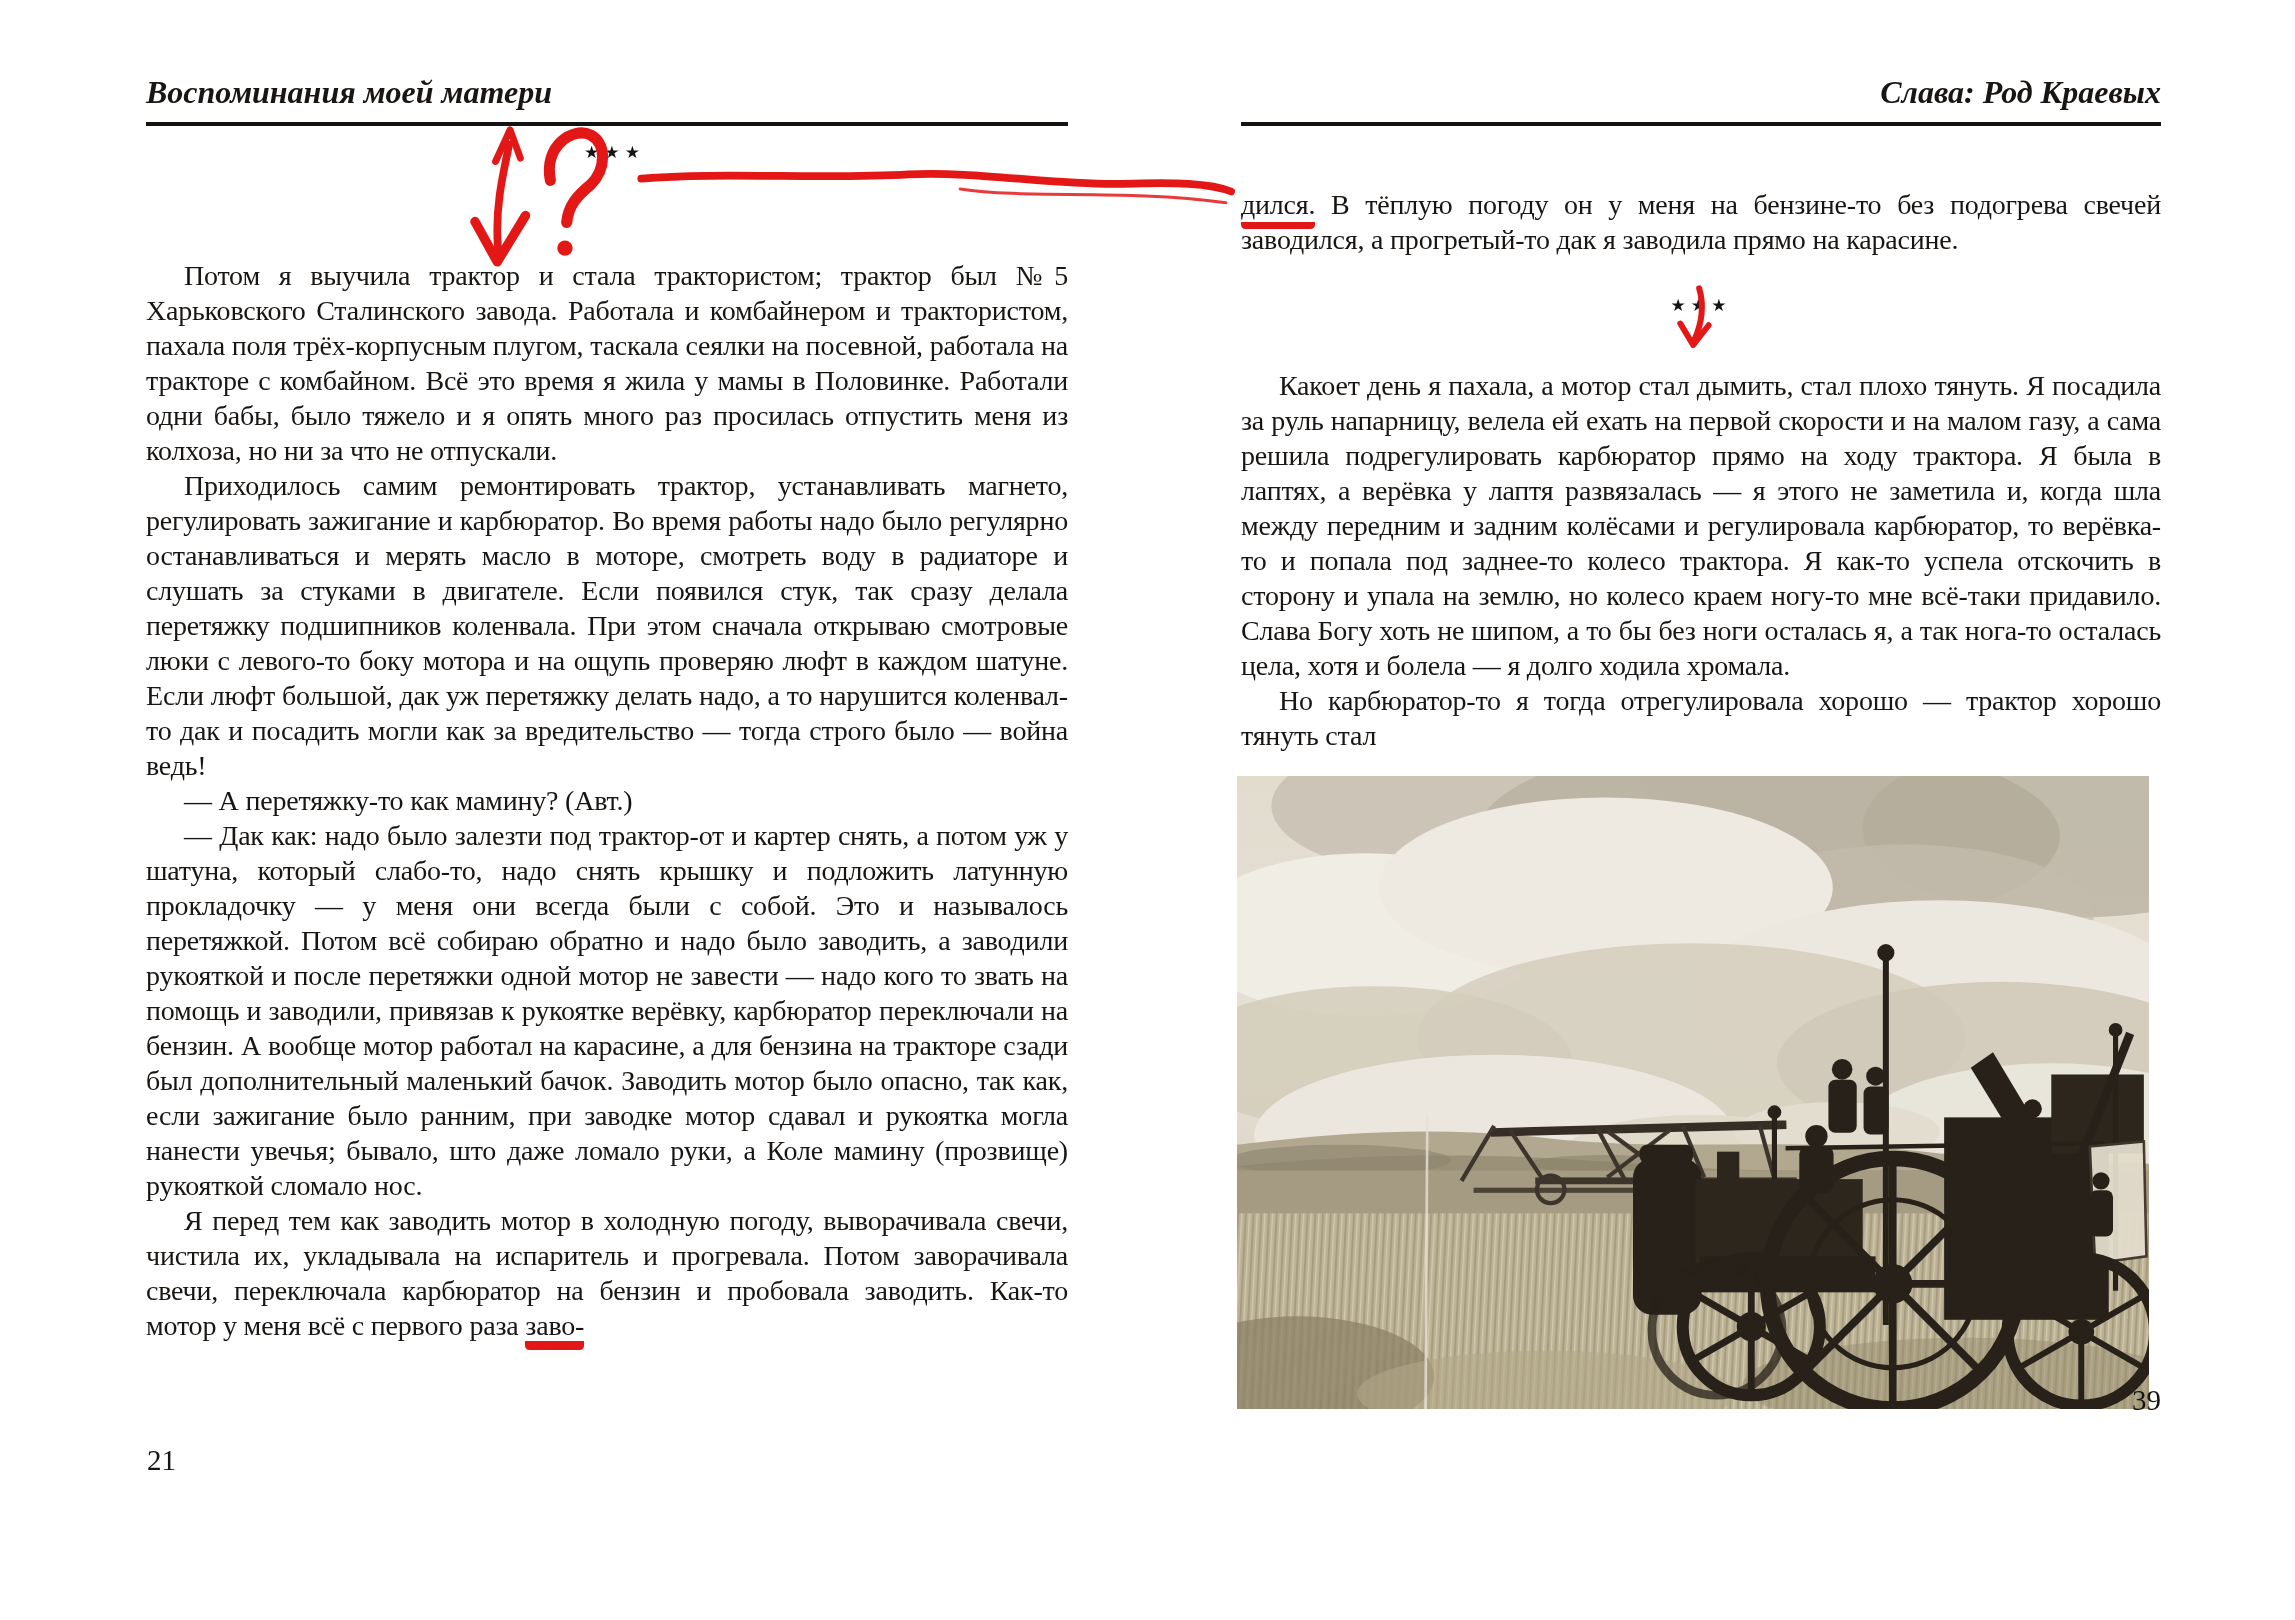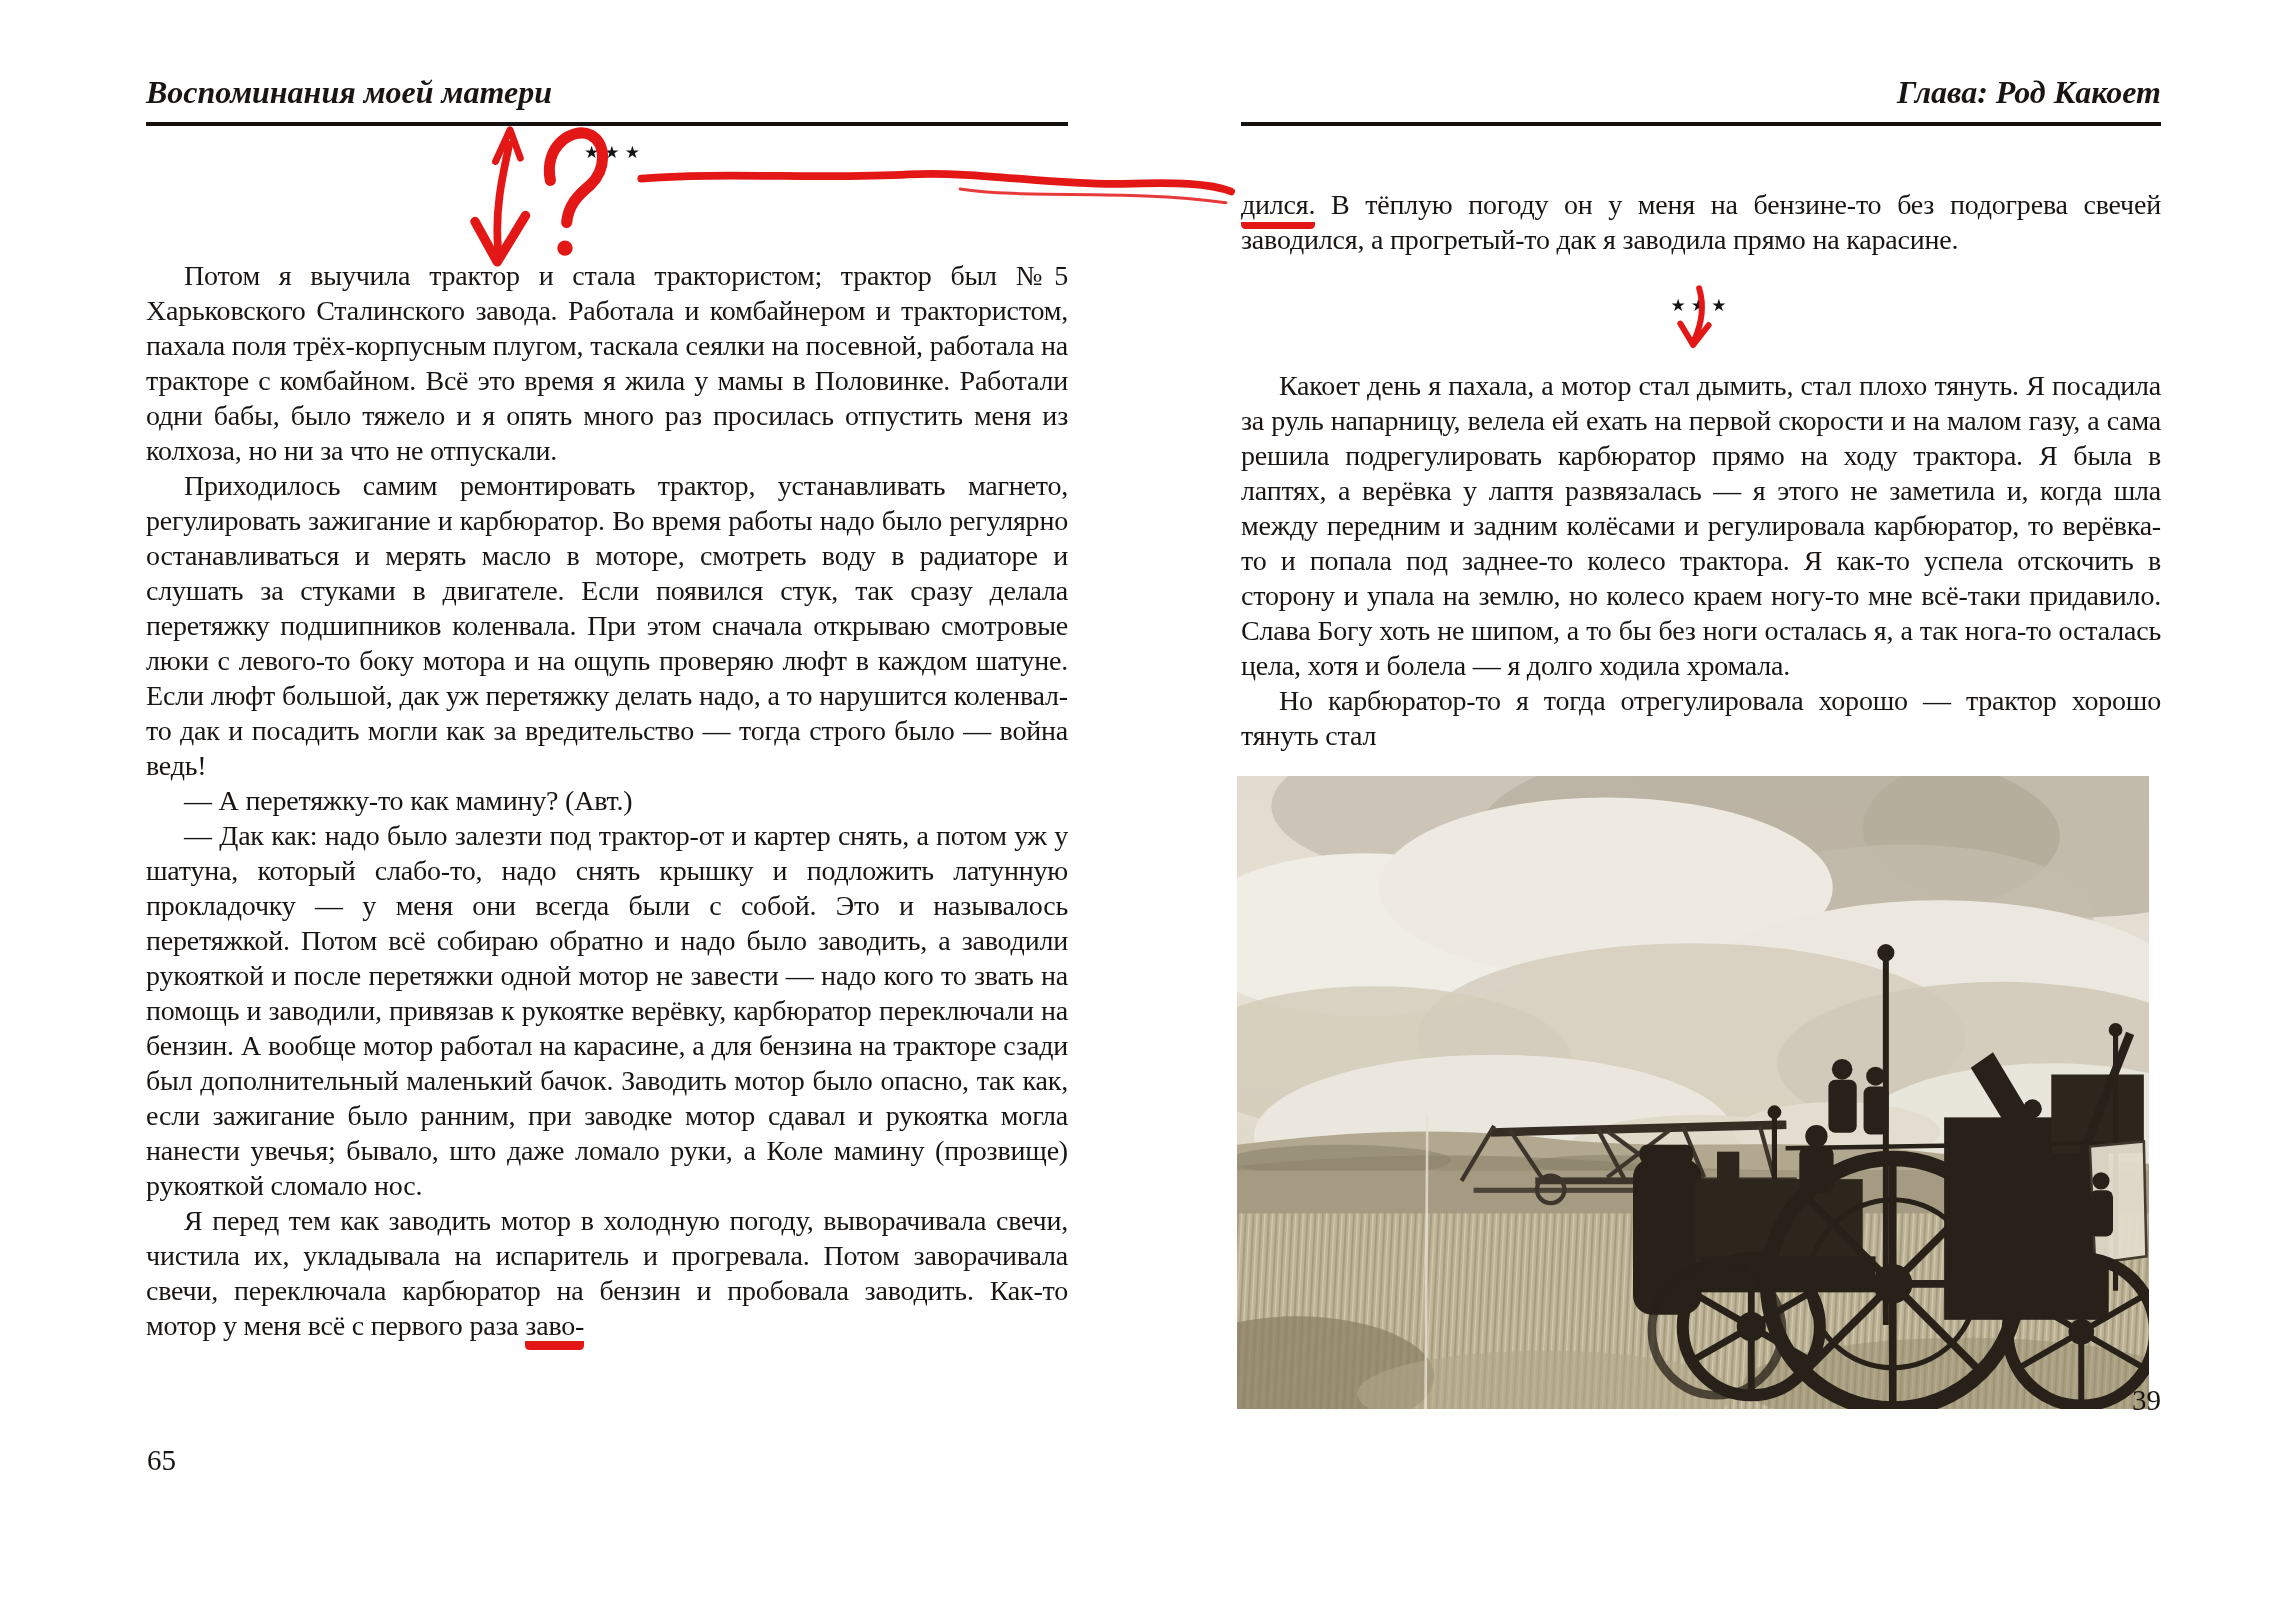--- a/index.html
+++ b/index.html
@@ -56,23 +56,23 @@
 <div class="stars left-page">★★★</div>
 
 <div class="column left">
   <p class="para indent">Потом я выучила трактор и стала трактористом; трактор был №5 Харьковского Сталинского завода. Работала и комбайнером и трактористом, пахала поля трёх-корпусным плугом, таскала сеялки на посевной, работала на тракторе с комбайном. Всё это время я жила у мамы в Половинке. Работали одни бабы, было тяжело и я опять много раз просилась отпустить меня из колхоза, но ни за что не отпускали.</p>
   <p class="para indent">Приходилось самим ремонтировать трактор, устанавливать магнето, регулировать зажигание и карбюратор. Во время работы надо было регулярно останавливаться и мерять масло в моторе, смотреть воду в радиаторе и слушать за стуками в двигателе. Если появился стук, так сразу делала перетяжку подшипников коленвала. При этом сначала открываю смотровые люки с левого-то боку мотора и на ощупь проверяю люфт в каждом шатуне. Если люфт большой, дак уж перетяжку делать надо, а то нарушится коленвал-то дак и посадить могли как за вредительство — тогда строго было — война ведь!</p>
   <p class="para indent">— А перетяжку-то как мамину? (Авт.)</p>
   <p class="para indent">— Дак как: надо было залезти под трактор-от и картер снять, а потом уж у шатуна, который слабо-то, надо снять крышку и подложить латунную прокладочку — у меня они всегда были с собой. Это и называлось перетяжкой. Потом всё собираю обратно и надо было заводить, а заводили рукояткой и после перетяжки одной мотор не завести — надо кого то звать на помощь и заводили, привязав к рукоятке верёвку, карбюратор переключали на бензин. А вообще мотор работал на карасине, а для бензина на тракторе сзади был дополнительный маленький бачок. Заводить мотор было опасно, так как, если зажигание было ранним, при заводке мотор сдавал и рукоятка могла нанести увечья; бывало, што даже ломало руки, а Коле мамину (прозвище) рукояткой сломало нос.</p>
   <p class="para indent"><span>Я перед тем как заводить мотор в холодную погоду, выворачивала свечи, чистила их, укладывала на испаритель и прогревала. Потом заворачивала свечи, переключала карбюратор на бензин и пробовала заводить. Как-то мотор у меня всё с первого раза </span><span class="marker-underline thick">заво-</span></p>
 </div>
 
-<div class="page-number left">65</div>
-
-<div class="running-head right">Глава: Род Какоет</div>
+<div class="page-number left">21</div>
+
+<div class="running-head right">Слава: Род Краевых</div>
 
 <div class="column right">
   <p class="para"><span class="marker-underline">дился.</span><span> В тёплую погоду он у меня на бензине-то без подогрева свечей заводился, а прогретый-то дак я заводила прямо на карасине.</span></p>
   <span class="stars right-page">★★★</span>
   <p class="para indent">Какоет день я пахала, а мотор стал дымить, стал плохо тянуть. Я посадила за руль напарницу, велела ей ехать на первой скорости и на малом газу, а сама решила подрегулировать карбюратор прямо на ходу трактора. Я была в лаптях, а верёвка у лаптя развязалась — я этого не заметила и, когда шла между передним и задним колёсами и регулировала карбюратор, то верёвка-то и попала под заднее-то колесо трактора. Я как-то успела отскочить в сторону и упала на землю, но колесо краем ногу-то мне всё-таки придавило. Слава Богу хоть не шипом, а то бы без ноги осталась я, а так нога-то осталась цела, хотя и болела — я долго ходила хромала.</p>
   <p class="para indent">Но карбюратор-то я тогда отрегулировала хорошо — трактор хорошо тянуть стал</p>
 </div>
 
 <figure class="photo">
   <svg viewBox="0 0 1064 738" preserveAspectRatio="none" aria-hidden="true">

